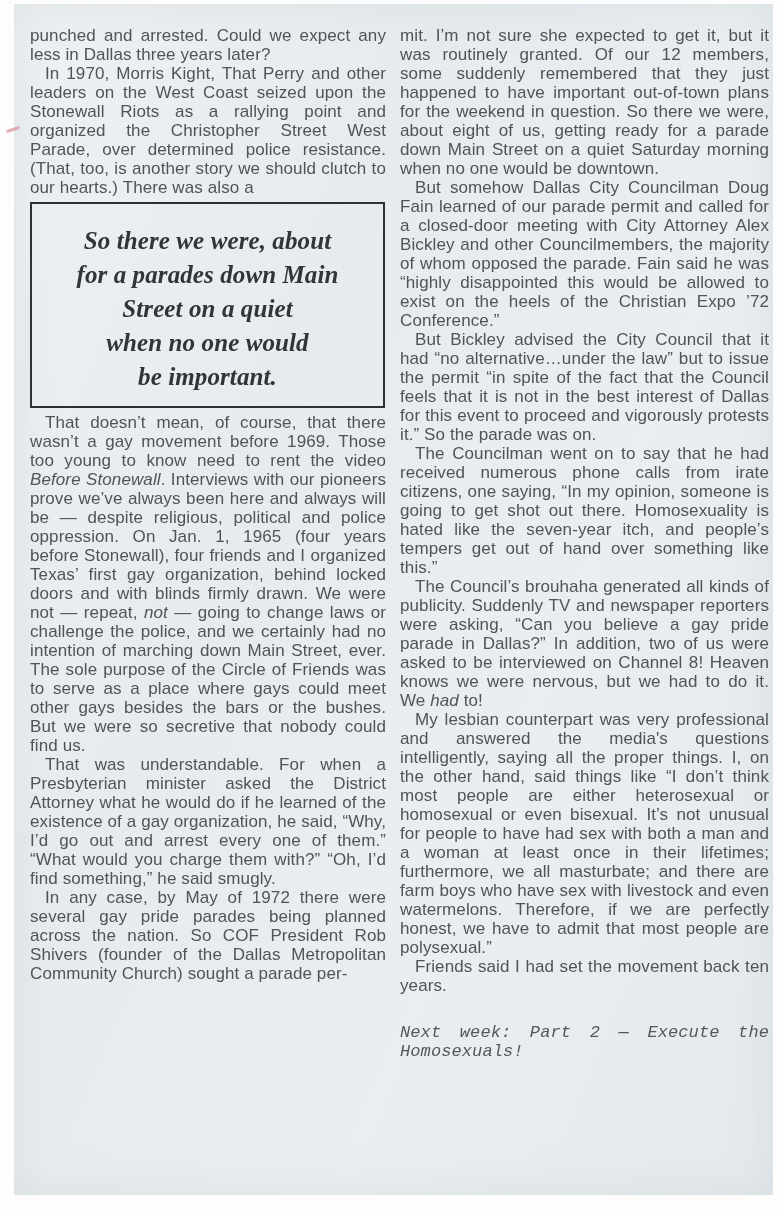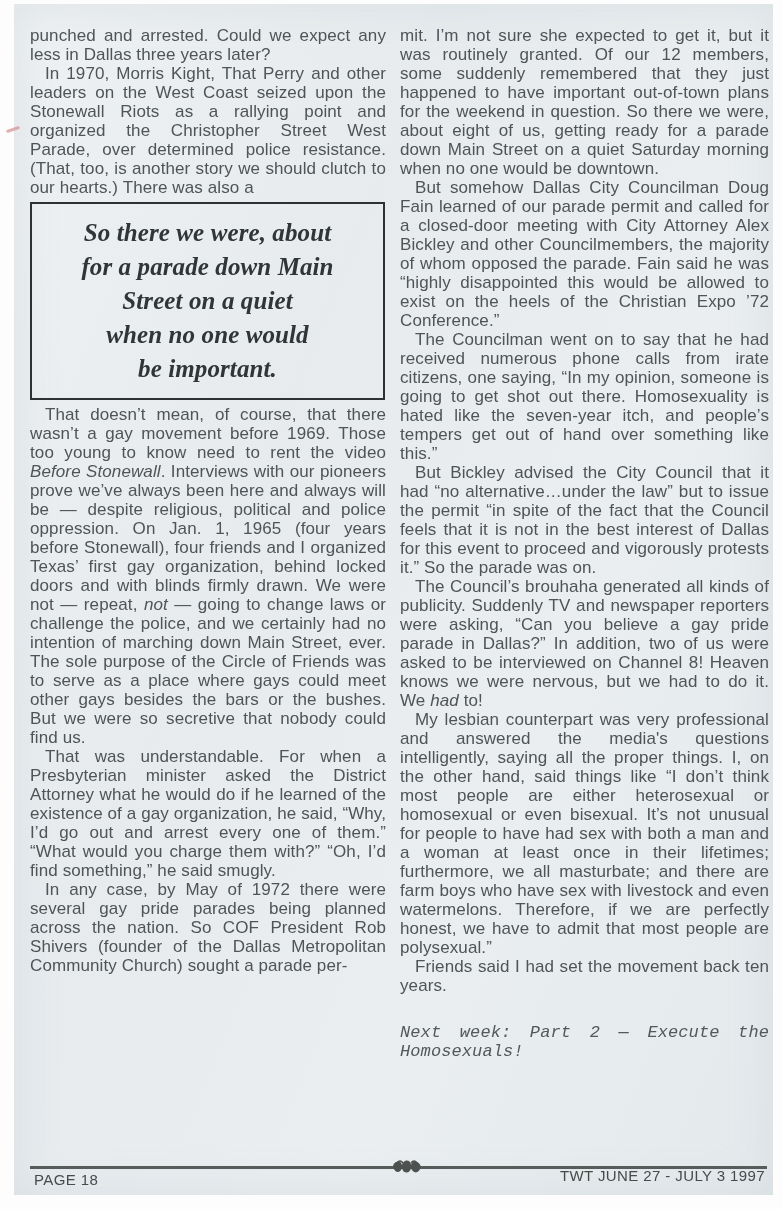--- a/index.html
+++ b/index.html
@@ -25,21 +25,21 @@
   .col-left  { width:356px; }
   .col-right { width:369px; }
   .col p { margin:0; }
   .col p.indent { text-indent:15px; }
   .col .it { font-style:italic; }
   .col p.note { margin-top:28px; font-style:italic; color:#53585b;font-family:Liberation Mono, monospace; }
 
   .pullquote {
     border:2px solid #2e3132;
     margin:5px 1px 5px 0;
-    padding:12px 4px 12px 4px;
+    padding:20px 4px 12px 4px;
     background:transparent;
   }
   .pullquote .pq-line {
     display:block; text-align:center;
     font-family:"Liberation Serif", serif;
     font-style:italic; font-weight:bold;
     font-size:25px; line-height:34px;
     color:#303537;
   }
 
@@ -76,55 +76,44 @@
 
       <div class="col col-left">
         <div id="col-left-before">
             <p><span>punched and arrested. Could we expect any less in Dallas three years later?</span></p>
             <p class="indent"><span>In 1970, Morris Kight, That Perry and other leaders on the West Coast seized upon the Stonewall Riots as a rallying point and organized the Christopher Street West Parade, over determined police resistance. (That, too, is another story we should clutch to our hearts.) There was also a</span></p>
           </div>
 
         <div class="pullquote">
           <div id="pq-lines">
               <span class="pq-line">So there we were, about</span>
-              <span class="pq-line">for a parade down Main</span>
+              <span class="pq-line">for a parades down Main</span>
               <span class="pq-line">Street on a quiet</span>
               <span class="pq-line">when no one would</span>
               <span class="pq-line">be important.</span>
             </div>
         </div>
 
         <div id="col-left-after">
             <p class="indent"><span>That doesn’t mean, of course, that there wasn’t a gay movement before 1969. Those too young to know need to rent the video </span><span class="it">Before Stonewall</span><span>. Interviews with our pioneers prove we’ve always been here and always will be — despite religious, political and police oppression. On Jan. 1, 1965 (four years before Stonewall), four friends and I organized Texas’ first gay organization, behind locked doors and with blinds firmly drawn. We were not — repeat, </span><span class="it">not</span><span> — going to change laws or challenge the police, and we certainly had no intention of marching down Main Street, ever. The sole purpose of the Circle of Friends was to serve as a place where gays could meet other gays besides the bars or the bushes. But we were so secretive that nobody could find us.</span></p>
             <p class="indent"><span>That was understandable. For when a Presbyterian minister asked the District Attorney what he would do if he learned of the existence of a gay organization, he said, “Why, I’d go out and arrest every one of them.” “What would you charge them with?” “Oh, I’d find something,” he said smugly.</span></p>
             <p class="indent"><span>In any case, by May of 1972 there were several gay pride parades being planned across the nation. So COF President Rob Shivers (founder of the Dallas Metropolitan Community Church) sought a parade per-</span></p>
           </div>
       </div>
 
       <div class="col col-right" id="col-right">
           <p><span>mit. I’m not sure she expected to get it, but it was routinely granted. Of our 12 members, some suddenly remembered that they just happened to have important out-of-town plans for the weekend in question. So there we were, about eight of us, getting ready for a parade down Main Street on a quiet Saturday morning when no one would be downtown.</span></p>
           <p class="indent"><span>But somehow Dallas City Councilman Doug Fain learned of our parade permit and called for a closed-door meeting with City Attorney Alex Bickley and other Councilmembers, the majority of whom opposed the parade. Fain said he was “highly disappointed this would be allowed to exist on the heels of the Christian Expo ’72 Conference.”</span></p>
+          <p class="indent"><span>But Bickley advised the City Council that it had “no alternative…under the law” but to issue the permit “in spite of the fact that the Council feels that it is not in the best interest of Dallas for this event to proceed and vigorously protests it.” So the parade was on.</span></p>
           <p class="indent"><span>The Councilman went on to say that he had received numerous phone calls from irate citizens, one saying, “In my opinion, someone is going to get shot out there. Homosexuality is hated like the seven-year itch, and people’s tempers get out of hand over something like this.”</span></p>
-          <p class="indent"><span>But Bickley advised the City Council that it had “no alternative…under the law” but to issue the permit “in spite of the fact that the Council feels that it is not in the best interest of Dallas for this event to proceed and vigorously protests it.” So the parade was on.</span></p>
           <p class="indent"><span>The Council’s brouhaha generated all kinds of publicity. Suddenly TV and newspaper reporters were asking, “Can you believe a gay pride parade in Dallas?” In addition, two of us were asked to be interviewed on Channel 8! Heaven knows we were nervous, but we had to do it. We </span><span class="it">had</span><span> to!</span></p>
           <p class="indent"><span>My lesbian counterpart was very professional and answered the media's questions intelligently, saying all the proper things. I, on the other hand, said things like “I don’t think most people are either heterosexual or homosexual or even bisexual. It’s not unusual for people to have had sex with both a man and a woman at least once in their lifetimes; furthermore, we all masturbate; and there are farm boys who have sex with livestock and even watermelons. Therefore, if we are perfectly honest, we have to admit that most people are polysexual.”</span></p>
           <p class="indent"><span>Friends said I had set the movement back ten years.</span></p>
           <p class="note"><span class="it">Next week: Part 2 — Execute the Homosexuals!</span></p>
         </div>
 
     </div>
 
-    <div class="footer">
-      <div class="rule"></div>
-      <svg class="ornament" viewBox="0 0 44 20" xmlns="http://www.w3.org/2000/svg">
-        <path d="M8 10 c0-6 8-8 9-2 c1-6 9-6 9 0 c1-6 9-4 10 2 c-2 7-8 7-10 1 c-1 6-8 6-9 0 c-2 6-7 5-9-1 z" fill="#4d5251"></path>
-        <path d="M12 6 q3-4 6 0 M26 6 q3-4 6 0" stroke="#4d5251" stroke-width="1.5" fill="none"></path>
-      </svg>
-      <div class="labels">
-        <span class="pagenum">PAGE 18</span>
-        <span class="issue">TWT JUNE 27 - JULY 3 1997</span>
-      </div>
-    </div>
 
   </div>
 
   <div class="scan-mark"></div>
 </div>
 
 </body></html>

